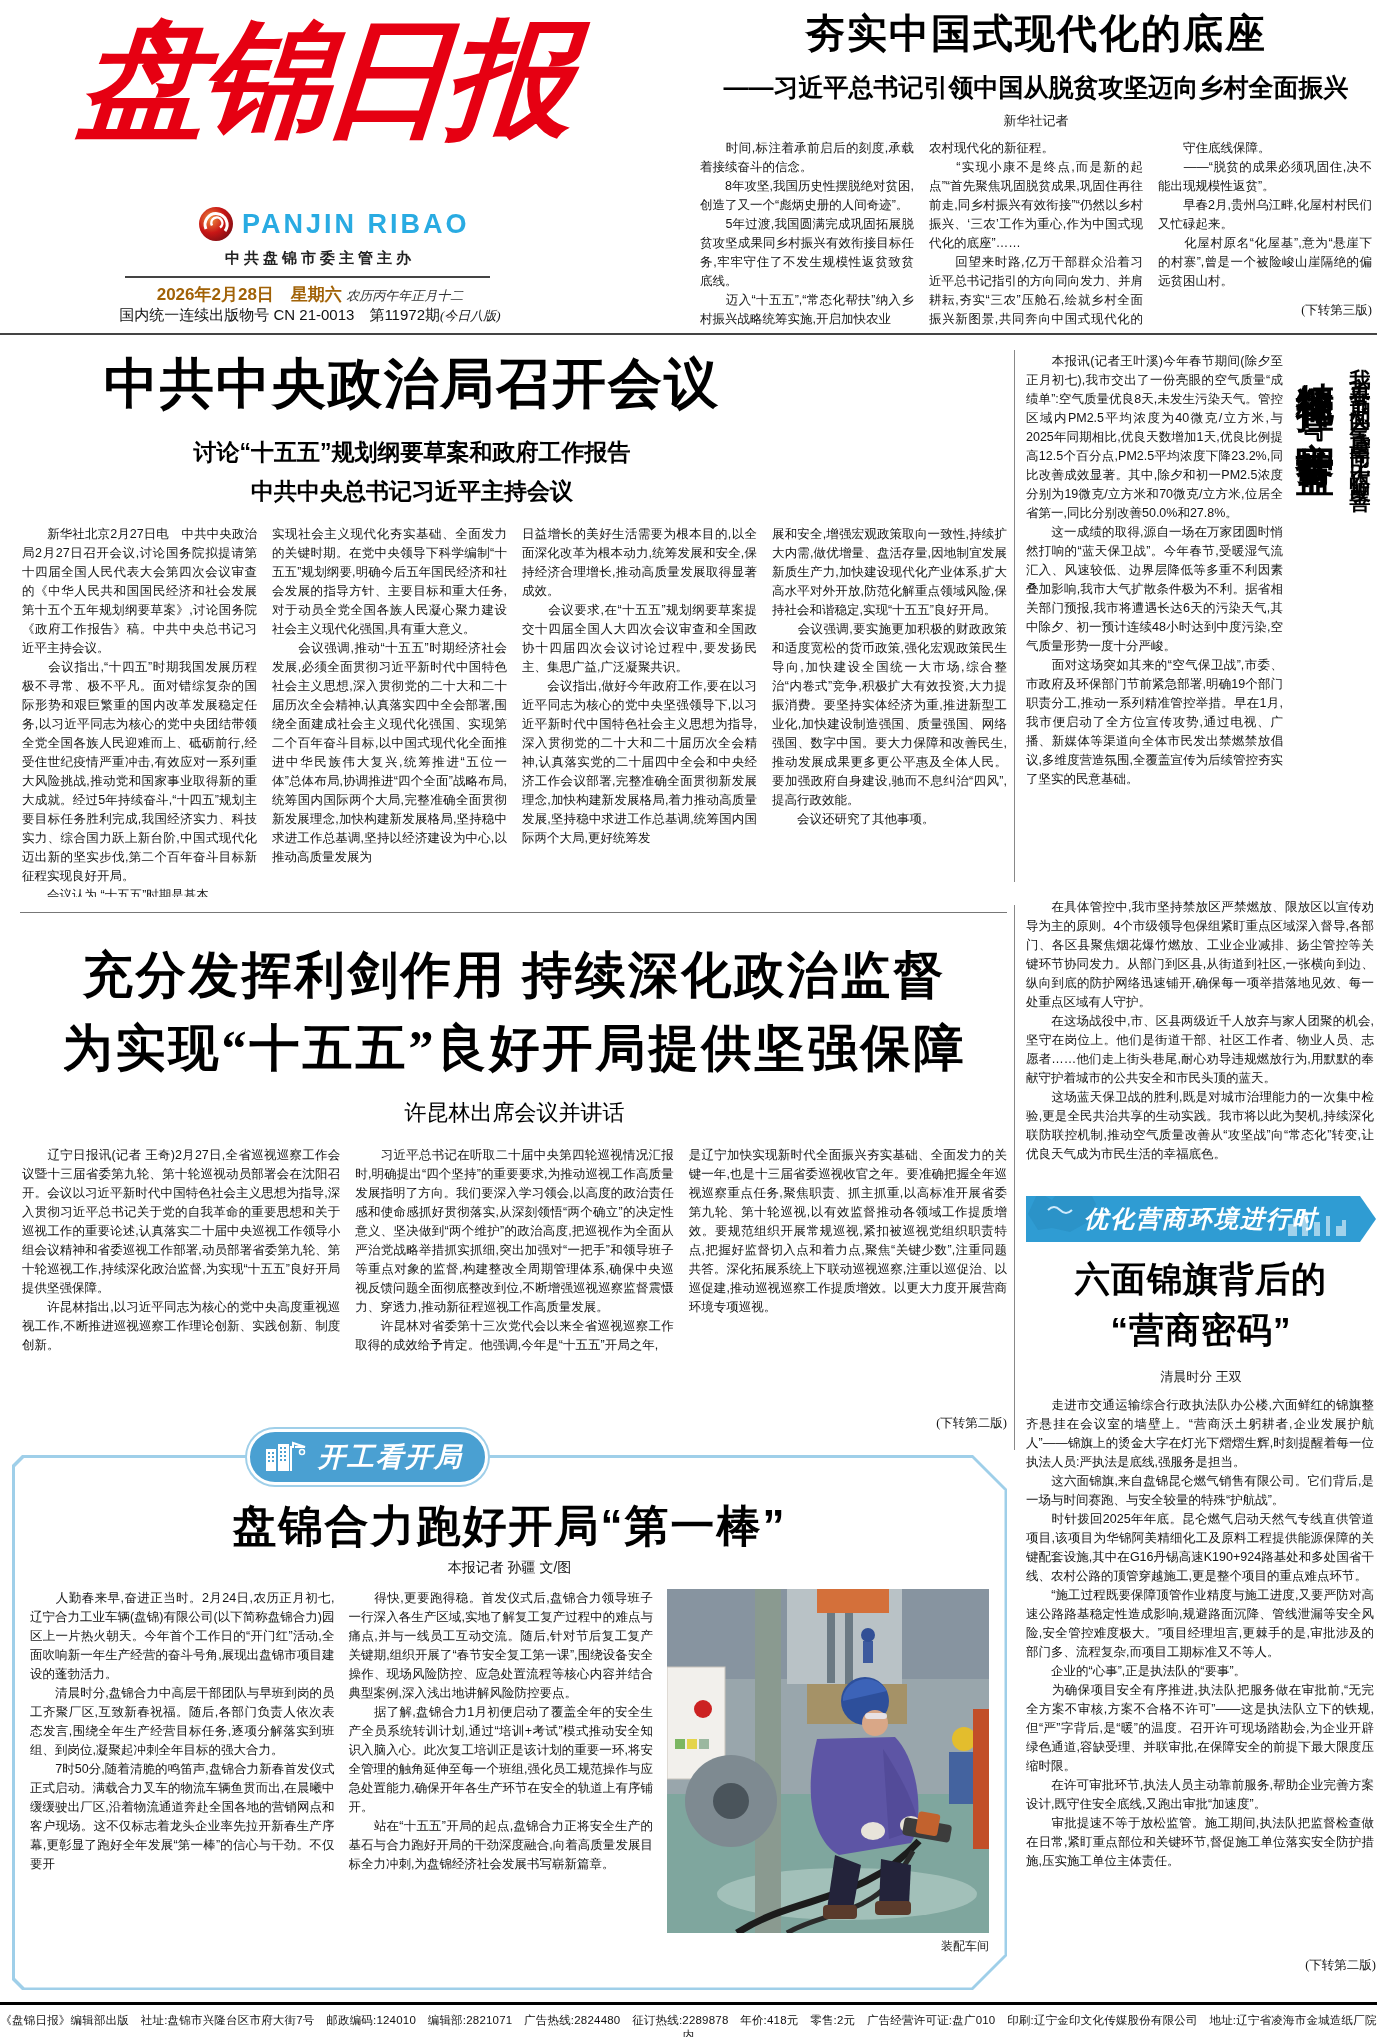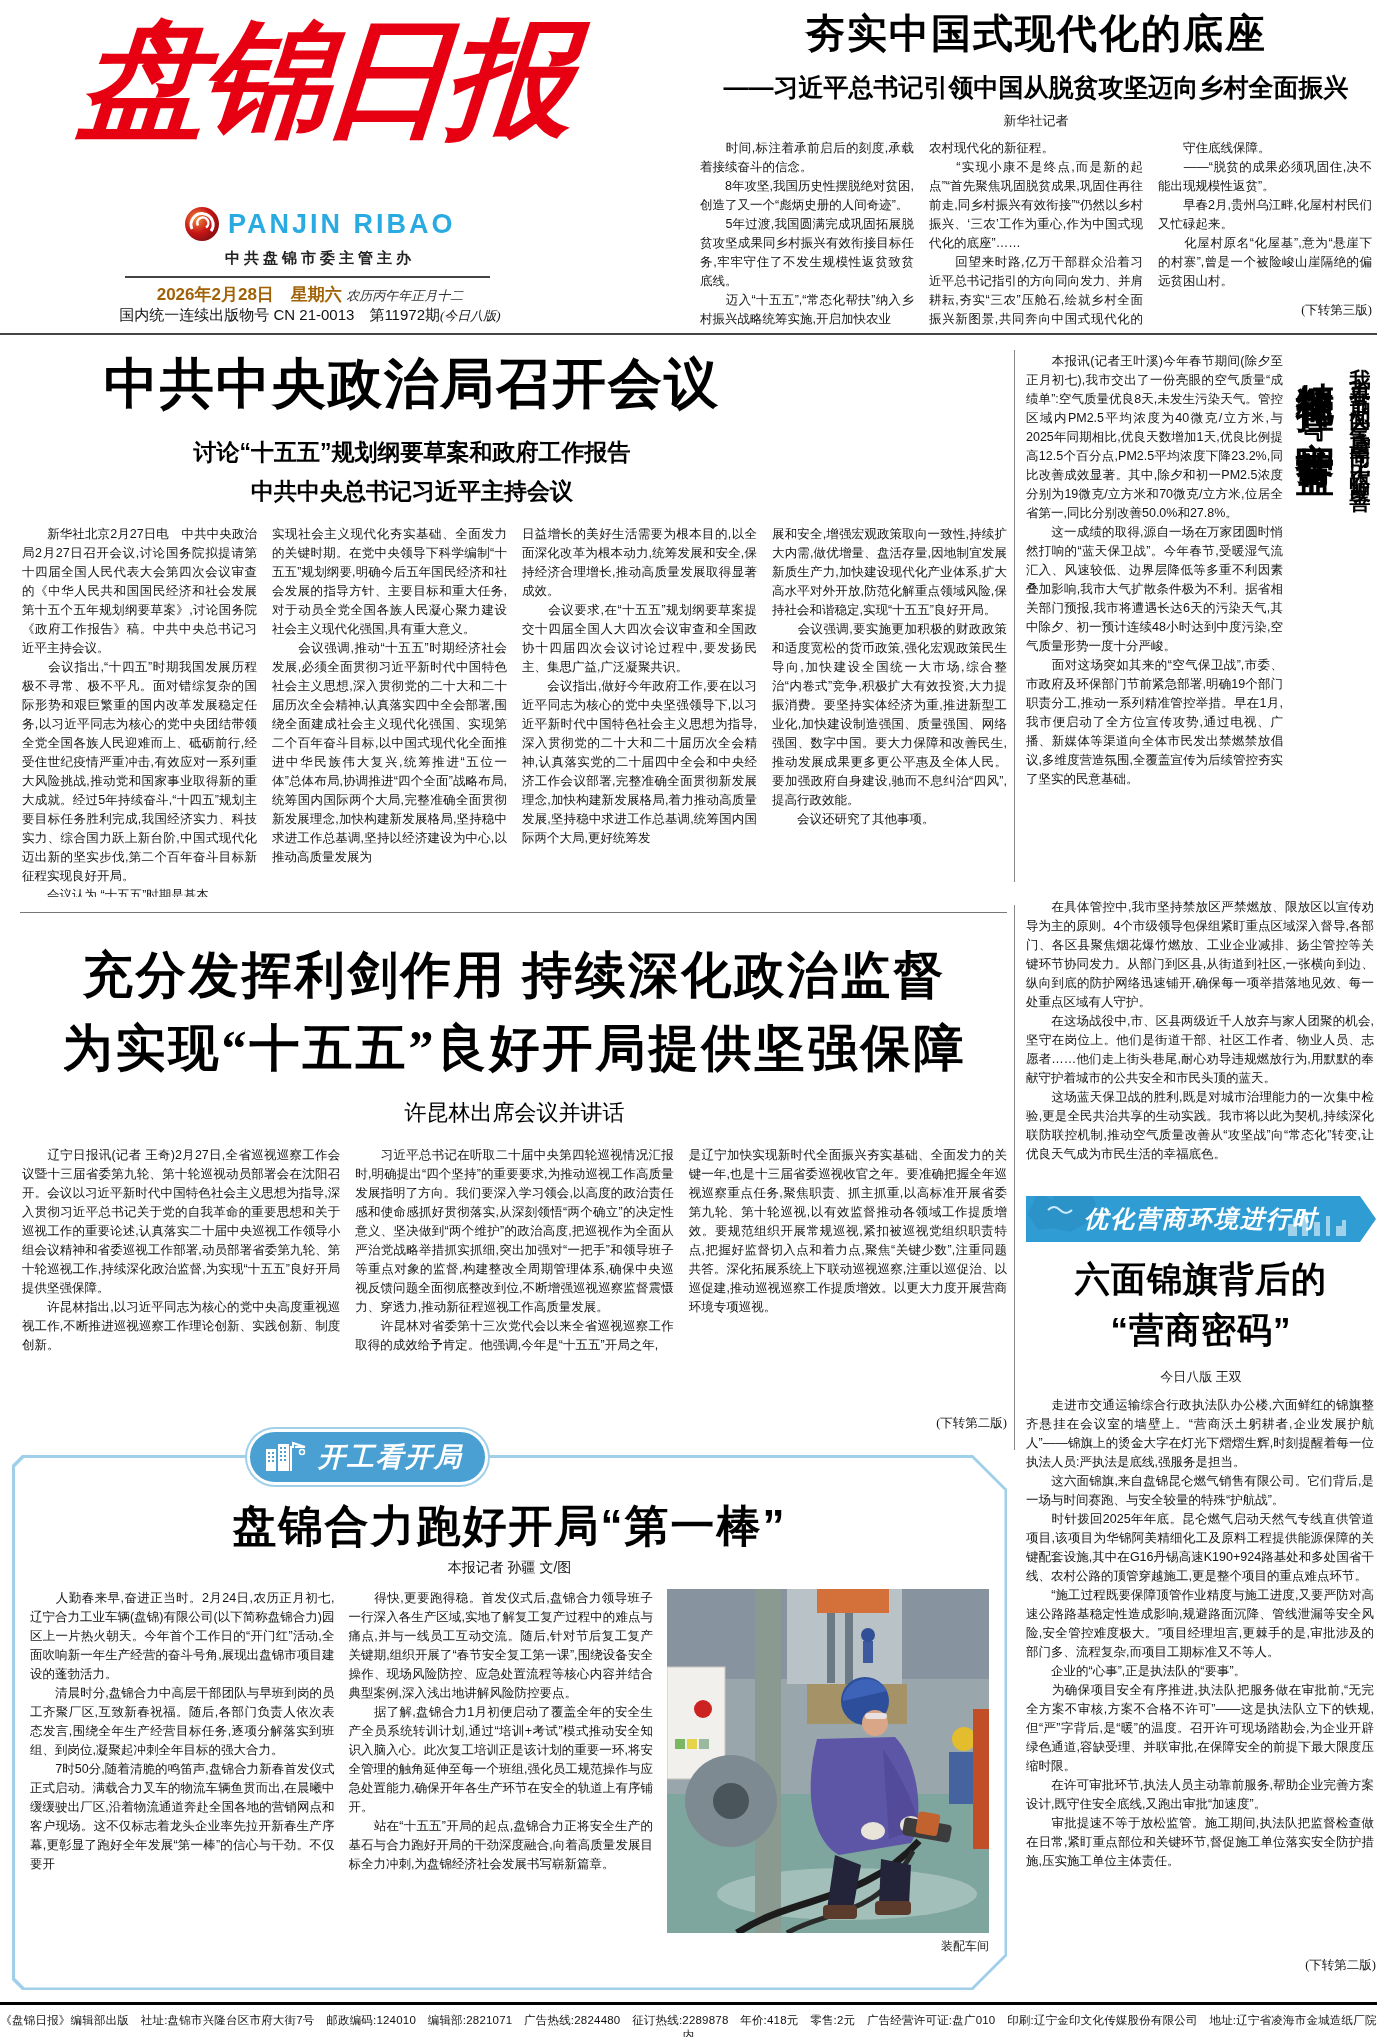--- a/index.html
+++ b/index.html
@@ -55,21 +55,21 @@
   .cont-mark{display:block;text-align:right;}
 </style>
 </head>
 <body>
 
 <div class="page">
 
   <div class="abs" style="left:80px;top:14px;width:560px;height:190px;">
     <div class="calli">盘锦日报</div>
   </div>
-  <div class="abs" style="left:184px;top:206px;display:flex;align-items:center;gap:8px;">
+  <div class="abs" style="left:198px;top:206px;display:flex;align-items:center;gap:8px;">
     <span style="width:36px;height:36px;display:inline-block;">
       <svg viewBox="0 0 36 36" width="36" height="36">
         <defs>
             <radialGradient id="lg" cx="35%" cy="35%" r="75%">
           <stop offset="0" stop-color="#f08f3c"></stop>
               <stop offset="0.55" stop-color="#c81616"></stop>
               <stop offset="1" stop-color="#7c0e14"></stop>
         </radialGradient>
           </defs>
         <circle cx="18" cy="18" r="17" fill="url(#lg)"></circle>
@@ -174,21 +174,21 @@
       </span>
       <span class="biz-banner-text">优化营商环境进行时</span>
       <span class="abs" style="right:20px;bottom:2px;opacity:.55;">
         <svg width="70" height="26" viewBox="0 0 70 26">
           <path d="M2 26 V14 h5 V8 h4 V26 M16 26 V4 l3 -4 3 4 V26 M28 26 V12 h6 V26 M40 26 V6 h4 V26 M50 26 V16 h6 V10 h4 V26" fill="#ffffff"></path>
         </svg>
       </span>
     </div>
     <div class="h-biz center" style="margin-top:14px;">六面锦旗背后的</div>
     <div class="h-biz center" style="margin-top:4px;">“营商密码”</div>
-    <div class="byline center" style="margin-top:14px;">今日八版 王双</div>
+    <div class="byline center" style="margin-top:14px;">清晨时分 王双</div>
     <div class="body-text flow" style="margin-top:10px;height:560px;width:348px;">　　走进市交通运输综合行政执法队办公楼,六面鲜红的锦旗整齐悬挂在会议室的墙壁上。“营商沃土躬耕者,企业发展护航人”——锦旗上的烫金大字在灯光下熠熠生辉,时刻提醒着每一位执法人员:严执法是底线,强服务是担当。
 　　这六面锦旗,来自盘锦昆仑燃气销售有限公司。它们背后,是一场与时间赛跑、与安全较量的特殊“护航战”。
 　　时针拨回2025年年底。昆仑燃气启动天然气专线直供管道项目,该项目为华锦阿美精细化工及原料工程提供能源保障的关键配套设施,其中在G16丹锡高速K190+924路基处和多处国省干线、农村公路的顶管穿越施工,更是整个项目的重点难点环节。
 　　“施工过程既要保障顶管作业精度与施工进度,又要严防对高速公路路基稳定性造成影响,规避路面沉降、管线泄漏等安全风险,安全管控难度极大。”项目经理坦言,更棘手的是,审批涉及的部门多、流程复杂,而项目工期标准又不等人。
 　　企业的“心事”,正是执法队的“要事”。
 　　为确保项目安全有序推进,执法队把服务做在审批前,“无完全方案不审核,方案不合格不许可”——这是执法队立下的铁规,但“严”字背后,是“暖”的温度。召开许可现场踏勘会,为企业开辟绿色通道,容缺受理、并联审批,在保障安全的前提下最大限度压缩时限。
 　　在许可审批环节,执法人员主动靠前服务,帮助企业完善方案设计,既守住安全底线,又跑出审批“加速度”。
 　　审批提速不等于放松监管。施工期间,执法队把监督检查做在日常,紧盯重点部位和关键环节,督促施工单位落实安全防护措施,压实施工单位主体责任。</div>
     <div class="body-text cont-mark serif">(下转第二版)</div>
   </div>

